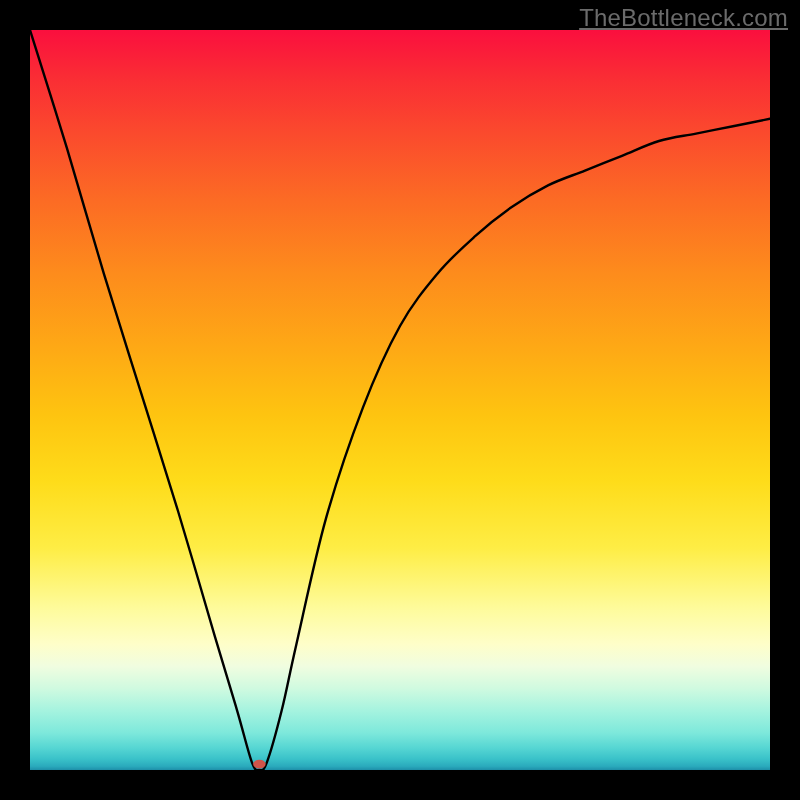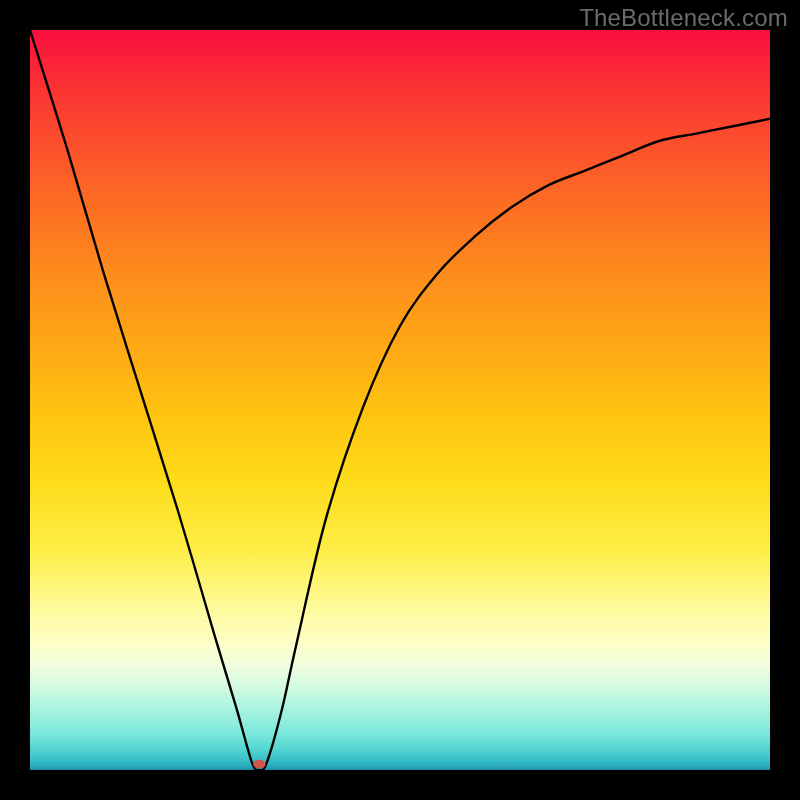--- a/index.html
+++ b/index.html
@@ -49,20 +49,21 @@
   }
   .watermark {
     position: absolute;
     top: 4px;
     right: 12px;
     color: #6b6b6b;
     font-size: 24px;
     font-weight: 400;
     letter-spacing: 0.2px;
     user-select: none;
+    text-decoration: underline;
   }
   svg.curve-layer {
     position: absolute;
     inset: 0;
     width: 740px;
     height: 740px;
   }
 </style>
 </head>
 <body>

